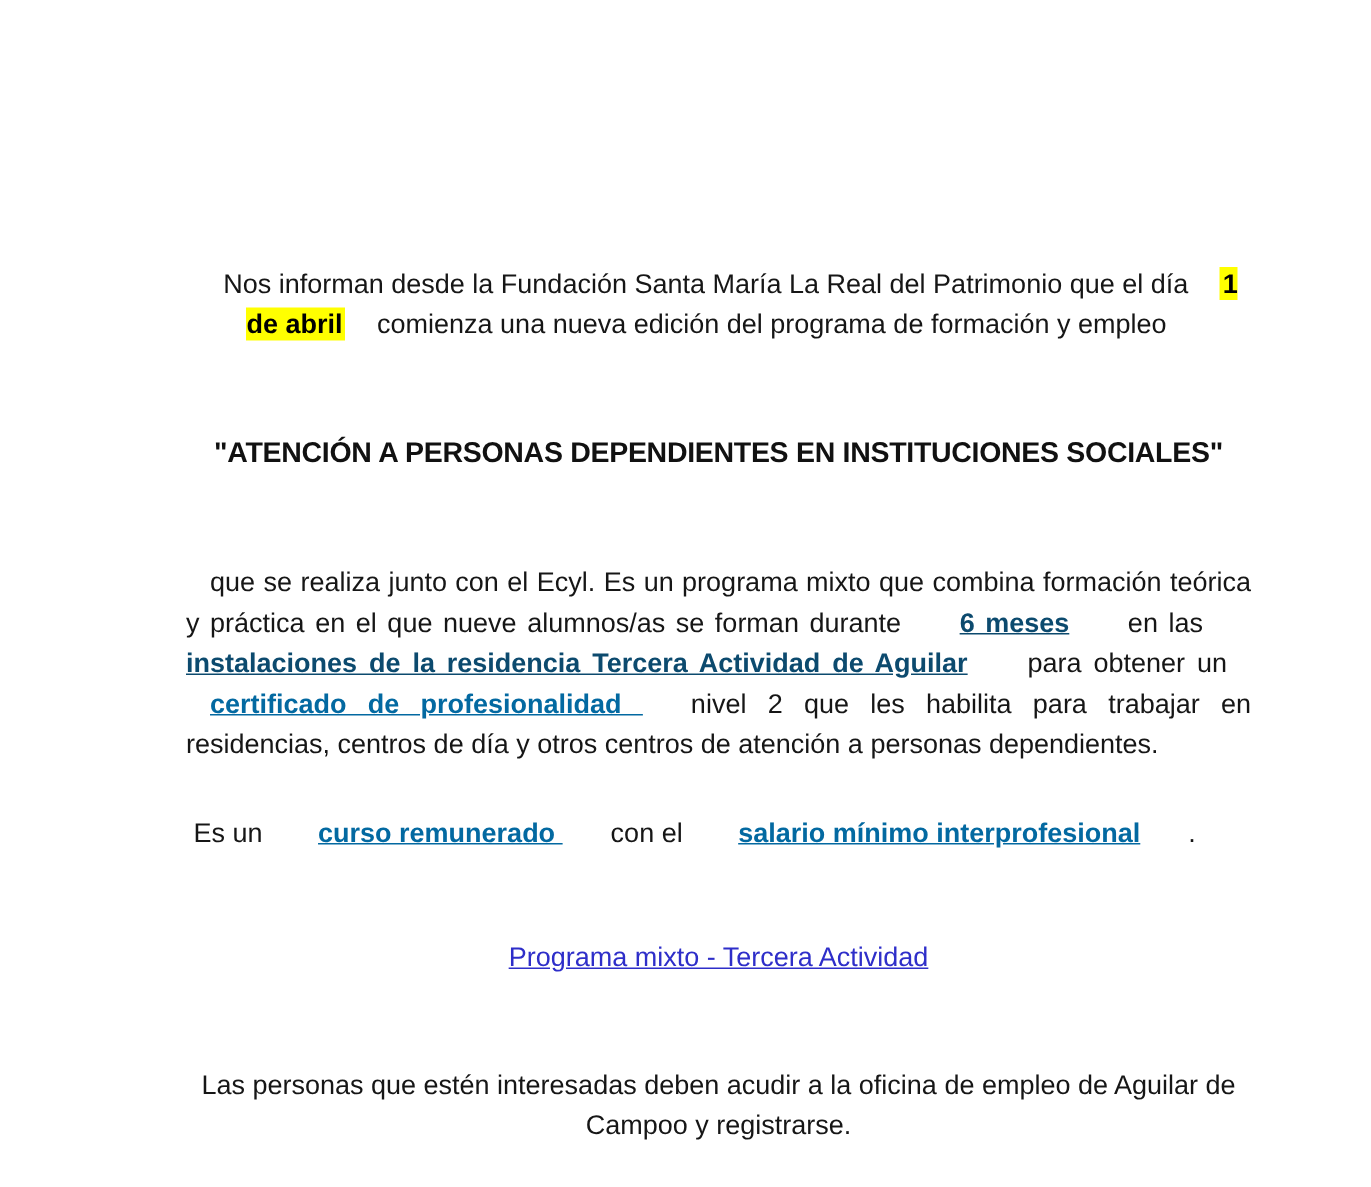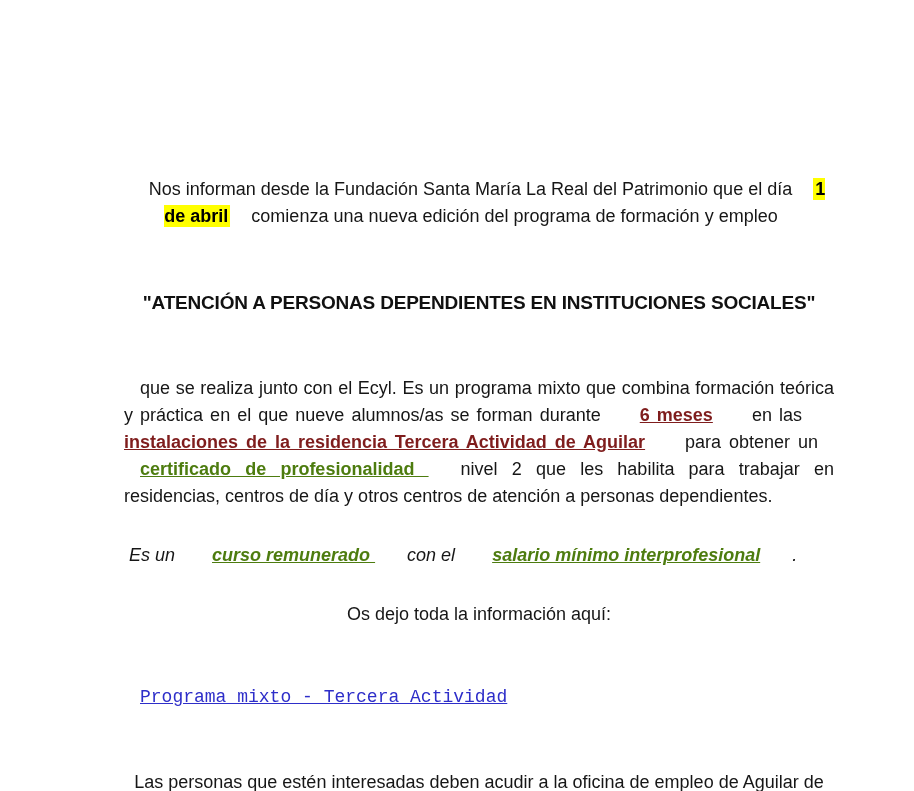--- a/index.html
+++ b/index.html
@@ -38,37 +38,36 @@
     letter-spacing: -0.2px;
     color: #111111;
   }
   .p-body {
     margin-top: 27px;
     text-align: justify;
   }
   .bu {
     font-weight: 700;
     text-decoration: underline;
-    color: #7f1d1d;
+    color: #0c4a6e;
   }
   .ru {
     font-weight: 700;
     text-decoration: underline;
-    color: #4d7c0f;
+    color: #0369a1;
   }
   .p-remu {
     padding-left: 5px;
-    font-style: italic;
   }
   .p-info {
     text-align: center;
   }
   .p-link {
     margin-top: 24px;
-    font-family: Liberation Mono, monospace;
+    text-align: center;
   }
   .doc-link {
     color: #2e2ec9;
     text-decoration: underline;
     cursor: pointer;
   }
   .p-target {
     margin-top: 26px;
   }
   .p-cta {
@@ -83,21 +82,20 @@
   <div class="content">
 
     <p class="p-intro"><span>Nos informan desde la Fundación Santa María La Real del Patrimonio que el día </span><mark class="hl">1 de abril</mark><span> comienza una nueva edición del programa de formación y empleo</span></p>
 
     <p class="heading">"ATENCIÓN A PERSONAS DEPENDIENTES EN INSTITUCIONES SOCIALES"</p>
 
     <p class="p-body"><span>que se realiza junto con el Ecyl. Es un programa mixto que combina formación teórica y práctica en el que nueve alumnos/as se forman durante </span><span class="bu">6 meses</span><span> en las</span><span class="bu"> instalaciones de la residencia Tercera Actividad de Aguilar</span><span> para obtener un </span><span class="ru">certificado de profesionalidad </span><span>nivel 2 que les habilita para trabajar en residencias, centros de día y otros centros de atención a personas dependientes.</span></p>
 
     <p class="p-remu"><span>Es un </span><span class="ru">curso remunerado </span><span>con el </span><span class="ru">salario mínimo interprofesional</span><span>.</span></p>
 
-    <p class="p-info">Os dejo toda la información aquí:</p>
 
     <p class="p-link"><a class="doc-link" href="#">Programa mixto - Tercera Actividad</a></p>
 
 
     <p class="p-cta">Las personas que estén interesadas deben acudir a la oficina de empleo de Aguilar de Campoo y registrarse.</p>
 
   </div>
 </div>
 
 </body></html>

